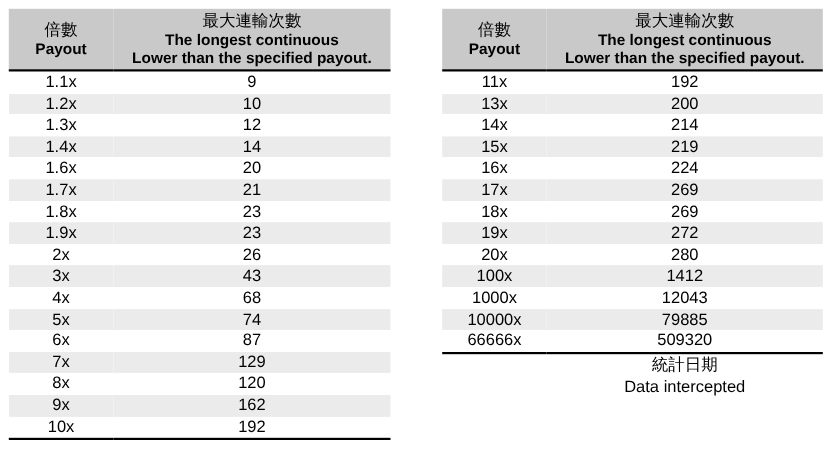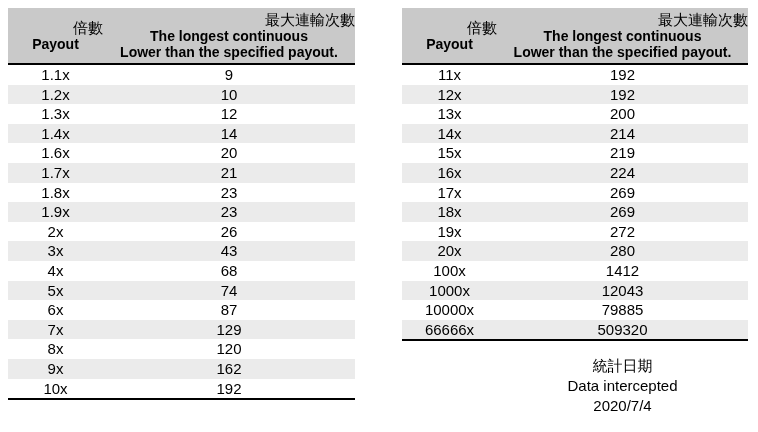--- a/index.html
+++ b/index.html
@@ -32,42 +32,40 @@
     font-weight: normal;
     text-align: center;
     vertical-align: middle;
     height: 56px;
     padding: 0;
     border-bottom: 2px solid #000000;
   }
   .hdr-zh {
     font-size: 15px;
     line-height: 17px;
-    text-align: right;
   }
   .hdr-en {
     font-size: 14px;
     line-height: 16px;
     font-weight: bold;
   }
 
   tbody td {
     text-align: center;
     font-size: 15px;
     height: 19.6px;
     line-height: 19.6px;
     padding: 0;
     overflow: hidden;
     white-space: nowrap;
   }
   tbody tr:nth-child(even) td { background: #ebebeb; }
   tbody tr:last-child td { border-bottom: 2px solid #000000; margin-left: 24px; }
 
   .stats-footer {
-    margin-top: 15px;
     margin-left: 95px;
     width: 251px;
     text-align: center;
     font-size: 15px;
     line-height: 20px;
   }
   .stats-footer div { white-space: nowrap; }
 </style>
 </head>
 <body>
@@ -184,24 +182,20 @@
             <div class="hdr-en">Lower than the specified payout.</div>
           </th>
         </tr>
       </thead>
       <tbody>
           <tr>
             <td>11x</td>
             <td>192</td>
           </tr>
           <tr>
-            <td>12x</td>
-            <td>192</td>
-          </tr>
-          <tr>
             <td>13x</td>
             <td>200</td>
           </tr>
           <tr>
             <td>14x</td>
             <td>214</td>
           </tr>
           <tr>
             <td>15x</td>
             <td>219</td>
@@ -241,17 +235,16 @@
           <tr>
             <td>66666x</td>
             <td>509320</td>
           </tr>
         </tbody>
     </table>
 
     <div class="stats-footer">
       <div>統計日期</div>
       <div>Data intercepted</div>
-      <div>2020/7/4</div>
     </div>
   </div>
 
 </div>
 
 </body></html>

